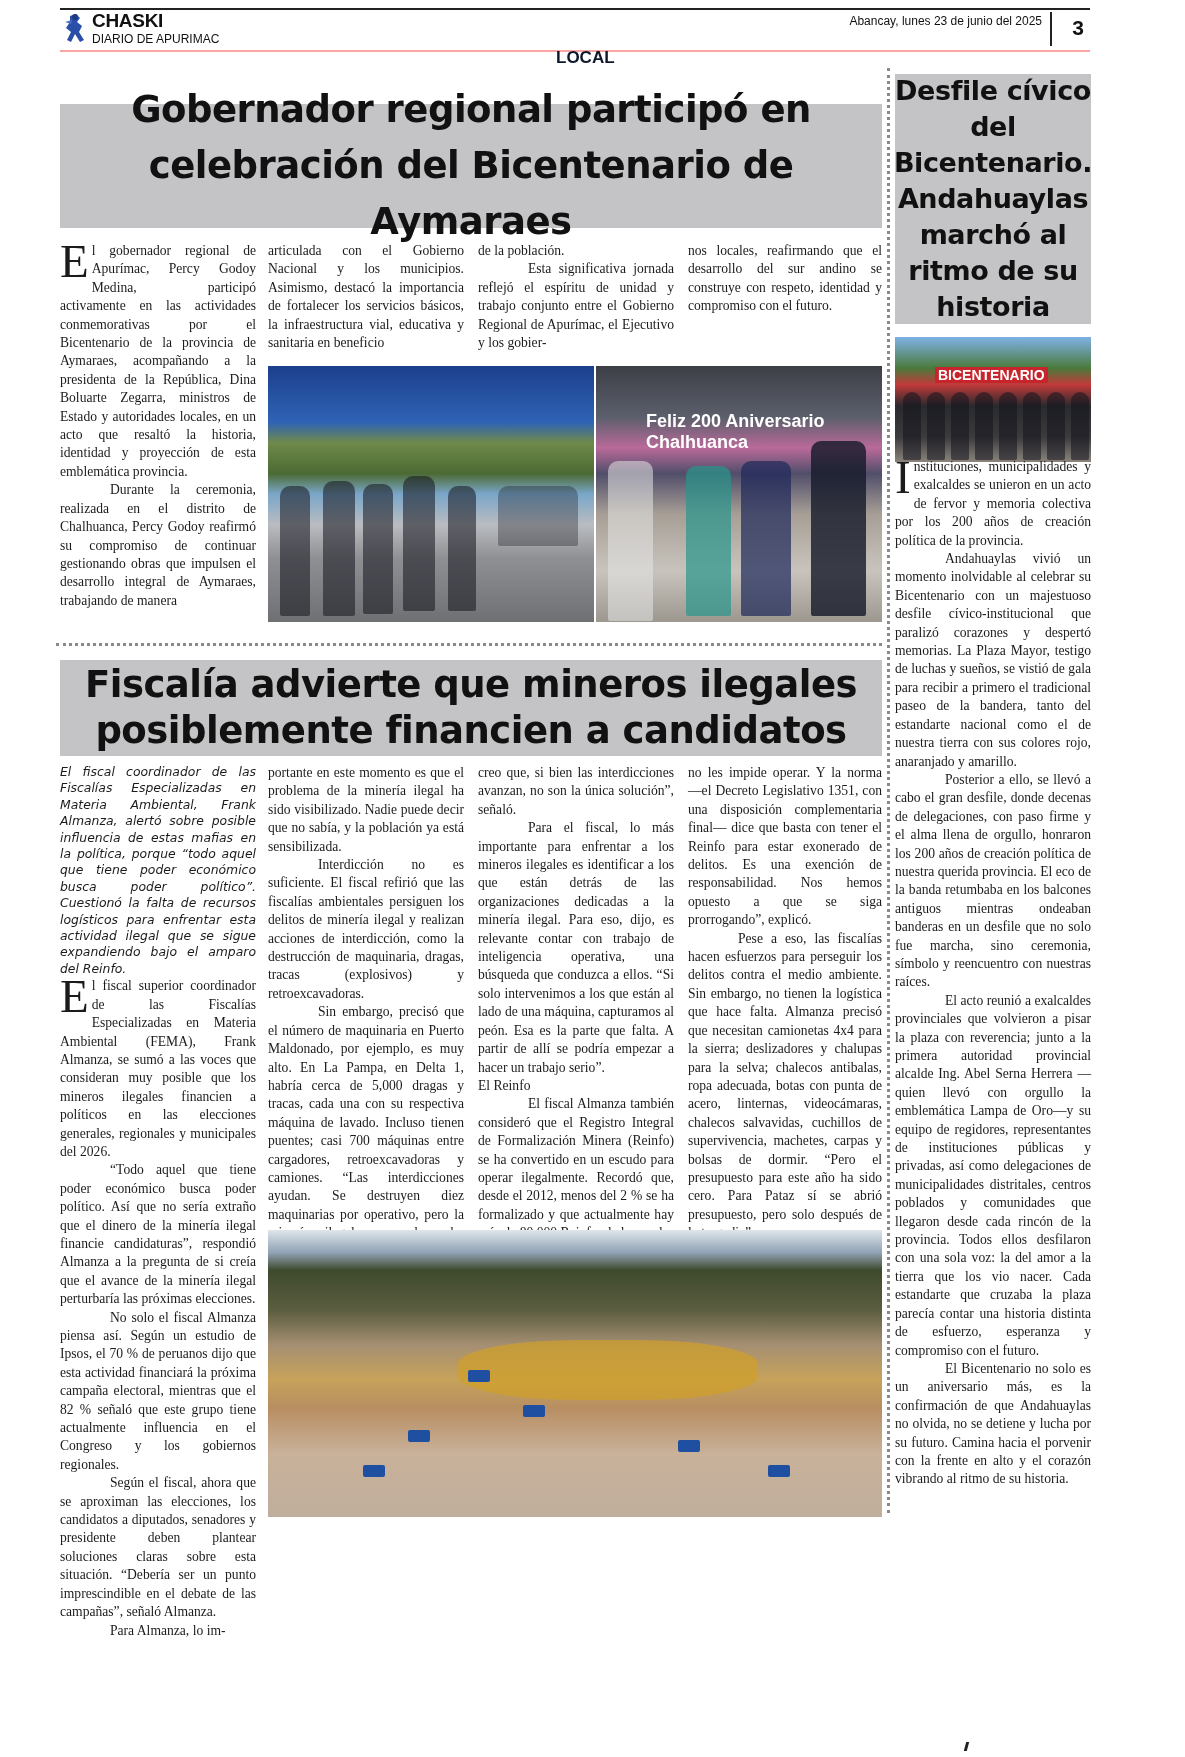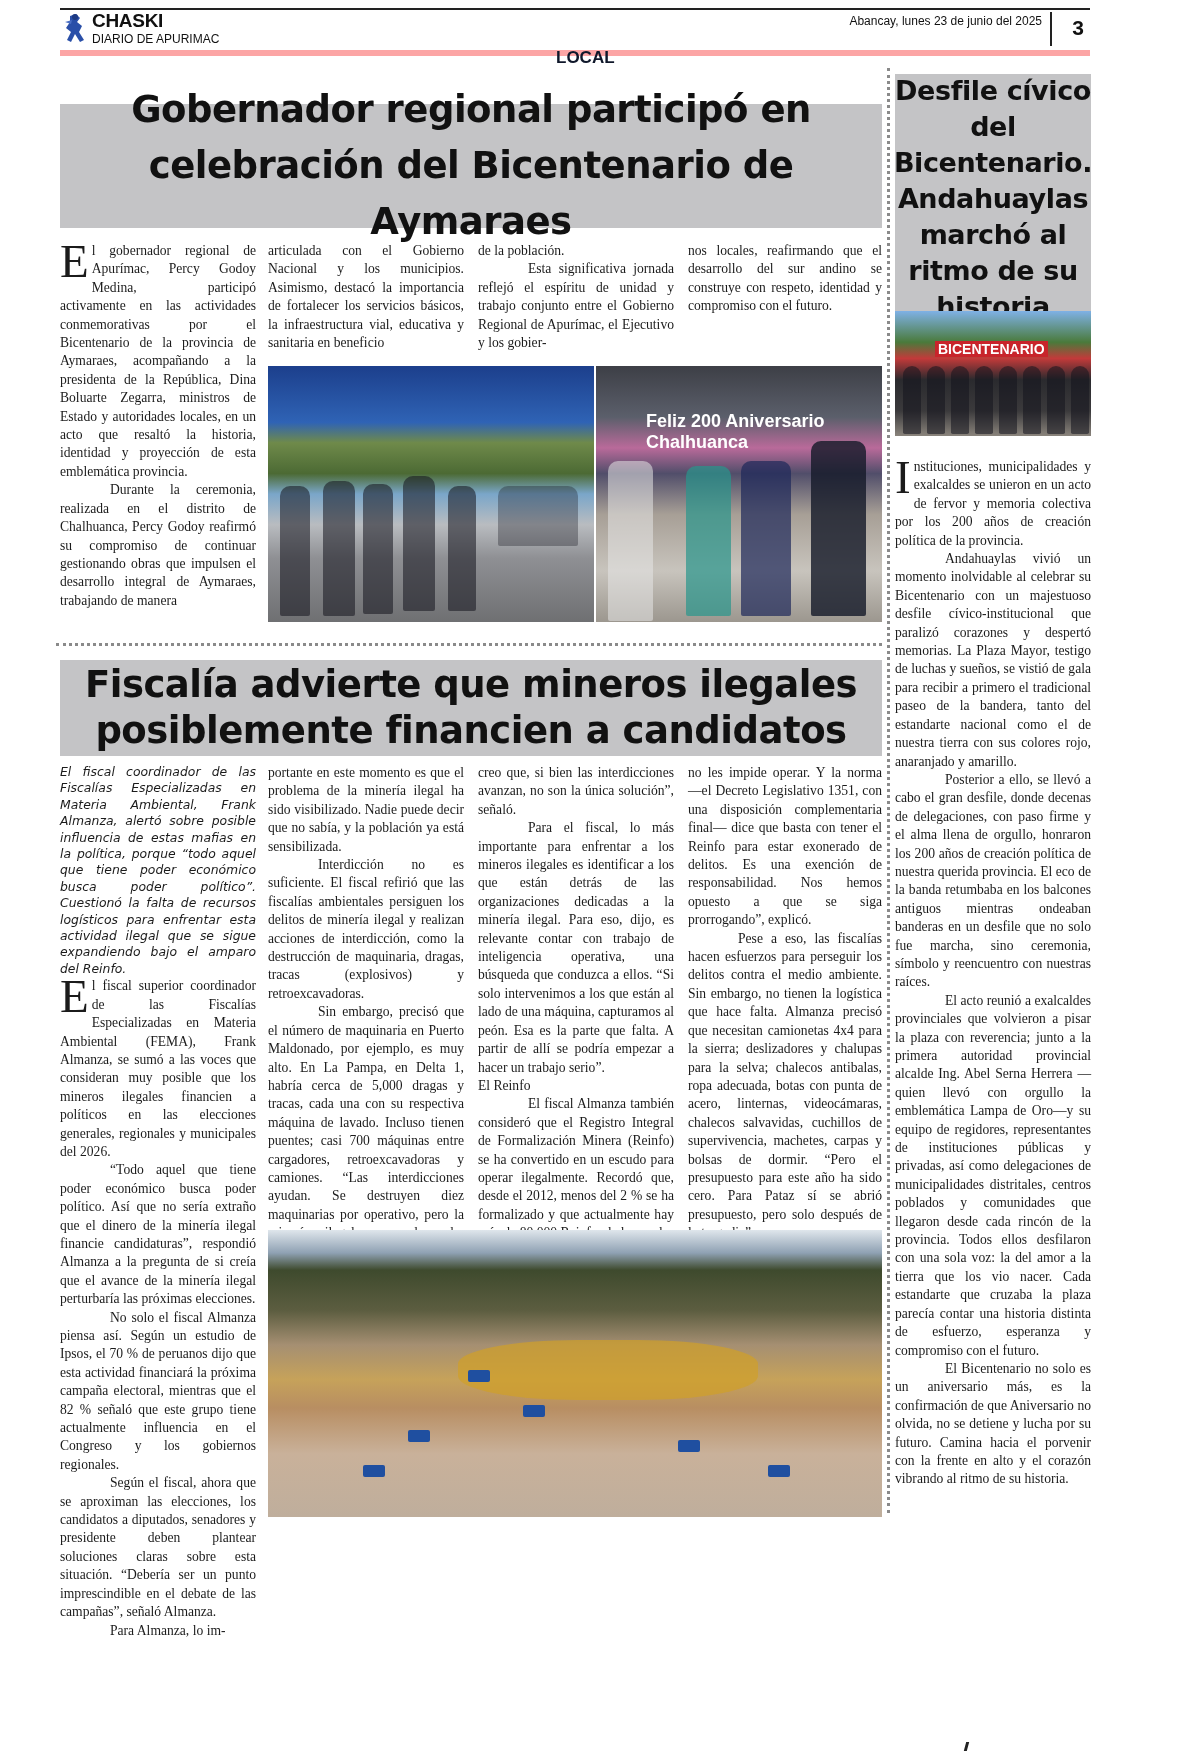--- a/index.html
+++ b/index.html
@@ -1,20 +1,20 @@
 <!DOCTYPE html>
 <html><head>
 <meta charset="utf-8">
 <style>
   html, body { margin: 0; padding: 0; background: #ffffff; }
   body { width: 1185px; height: 1757px; position: relative; overflow: hidden; font-family: "Liberation Serif", serif; color: #1a1a1a; }
   .page { position: absolute; left: 0; top: 0; width: 1185px; height: 1757px; }
 
   
-  .masthead { position: absolute; left: 60px; top: 8px; width: 1030px; height: 40px; border-top: 2px solid #222; border-bottom: 6px solid #fca5a5; text-decoration: underline; }
+  .masthead { position: absolute; left: 60px; top: 8px; width: 1030px; height: 40px; border-top: 2px solid #222; border-bottom: 2px solid #fca5a5; text-decoration: underline; }
   .logo-icon { position: absolute; left: 2px; top: 2px; width: 26px; height: 36px; }
   .logo-name { position: absolute; left: 32px; top: 1px; font-family: "Liberation Sans", sans-serif; font-weight: bold; font-size: 19px; line-height: 20px; color: #111; letter-spacing: -0.3px; }
   .logo-sub { position: absolute; left: 32px; top: 22px; font-family: "Liberation Sans", sans-serif; font-size: 12px; line-height: 14px; color: #111; }
   .section-label { position: absolute; left: 496px; top: 14px; font-family: "Liberation Sans", sans-serif; font-weight: bold; font-size: 17px; color: #0f172a; margin-top: 24px; }
   .issue-date { position: absolute; right: 48px; top: 4px; font-family: "Liberation Sans", sans-serif; font-size: 12px; color: #111; }
   .page-sep { position: absolute; right: 38px; top: 2px; width: 2px; height: 34px; background: #222; }
   .page-number { position: absolute; right: 6px; top: 6px; font-family: "Liberation Sans", sans-serif; font-weight: bold; font-size: 21px; color: #111; }
 
   
   .kicker { position: absolute; left: 60px; top: 68px; width: 790px; font-family: "Liberation Sans", sans-serif; font-size: 17px; color: #222; letter-spacing: -0.2px; }
@@ -32,21 +32,21 @@
   .col p { margin: 0; }
   .col p.ind { text-indent: 50px; }
   .dropcap { float: left; font-size: 47px; line-height: 36px; padding-right: 3px; margin-top: 1px; font-family: "Liberation Serif", serif; }
   .lead { font-family: "DejaVu Sans", sans-serif; font-style: italic; font-size: 12.4px; line-height: 16.4px; }
   .subhead { font-weight: normal; }
 
   
   .photo { position: absolute; overflow: hidden; }
   .ph1 { left: 268px; top: 366px; width: 326px; height: 256px; background: linear-gradient(180deg, #1c3f8c 0%, #2f63b5 22%, #6f8a4a 30%, #4c6a34 42%, #7aa6c9 50%, #b9bcc0 62%, #8f9094 75%, #6f7072 100%); }
   .ph2 { left: 596px; top: 366px; width: 286px; height: 256px; background: linear-gradient(180deg, #3d3f46 0%, #5b5f6b 20%, #b96a9a 32%, #514e6a 42%, #a79f96 58%, #c8c4bd 80%, #9c978f 100%); }
-  .ph3 { left: 895px; top: 311px; width: 196px; height: 125px; background: linear-gradient(180deg, #7fb1e6 0%, #4a7a3b 25%, #c23a3a 38%, #2a2a2e 55%, #3b3a3c 80%, #8a847c 100%); }
+  .ph3 { left: 895px; top: 337px; width: 196px; height: 125px; background: linear-gradient(180deg, #7fb1e6 0%, #4a7a3b 25%, #c23a3a 38%, #2a2a2e 55%, #3b3a3c 80%, #8a847c 100%); }
   .ph4 { left: 268px; top: 1230px; width: 614px; height: 287px; background: linear-gradient(180deg, #dfe6ec 0%, #8fa1b3 8%, #3e4a2d 14%, #5c5d40 28%, #a58f72 40%, #c6a25a 52%, #b88e62 62%, #c9b19a 78%, #bfae9c 100%); }
   .ph-figure { position: absolute; background: rgba(20,20,30,0.55); border-radius: 10px 10px 2px 2px; }
   .ph-banner { position: absolute; font-family: "Liberation Sans", sans-serif; font-weight: bold; color: #fff; }
   .boat { position: absolute; width: 22px; height: 12px; background: #1f4fa0; border-radius: 2px; }
   .pool { position: absolute; background: rgba(208,160,40,0.7); border-radius: 40%; }
 
   .footmark { position: absolute; left: 965px; top: 1742px; width: 3px; height: 9px; background: #222; transform: skewX(-15deg); }
 </style>
 </head>
 <body>
@@ -156,17 +156,17 @@
     <div class="ph-figure" style="left:104px; top:55px; width:18px; height:68px;"></div>
     <div class="ph-figure" style="left:128px; top:55px; width:18px; height:68px;"></div>
     <div class="ph-figure" style="left:152px; top:55px; width:18px; height:68px;"></div>
     <div class="ph-figure" style="left:176px; top:55px; width:18px; height:68px;"></div>
   </div>
   <div class="col" style="left:895px; top:458px; width:196px;">
     <p><span class="dropcap">I</span><span>nstituciones, municipalidades y exalcaldes se unieron en un acto de fervor y memoria colectiva por los 200 años de creación política de la provincia.</span></p>
     <p class="ind">Andahuaylas vivió un momento inolvidable al celebrar su Bicentenario con un majestuoso desfile cívico-institucional que paralizó corazones y despertó memorias. La Plaza Mayor, testigo de luchas y sueños, se vistió de gala para recibir a primero el tradicional paseo de la bandera, tanto del estandarte nacional como el de nuestra tierra con sus colores rojo, anaranjado y amarillo.</p>
     <p class="ind">Posterior a ello, se llevó a cabo el gran desfile, donde decenas de delegaciones, con paso firme y el alma llena de orgullo, honraron los 200 años de creación política de nuestra querida provincia. El eco de la banda retumbaba en los balcones antiguos mientras ondeaban banderas en un desfile que no solo fue marcha, sino ceremonia, símbolo y reencuentro con nuestras raíces.</p>
     <p class="ind">El acto reunió a exalcaldes provinciales que volvieron a pisar la plaza con reverencia; junto a la primera autoridad provincial alcalde Ing. Abel Serna Herrera —quien llevó con orgullo la emblemática Lampa de Oro—y su equipo de regidores, representantes de instituciones públicas y privadas, así como delegaciones de municipalidades distritales, centros poblados y comunidades que llegaron desde cada rincón de la provincia. Todos ellos desfilaron con una sola voz: la del amor a la tierra que los vio nacer. Cada estandarte que cruzaba la plaza parecía contar una historia distinta de esfuerzo, esperanza y compromiso con el futuro.</p>
-    <p class="ind">El Bicentenario no solo es un aniversario más, es la confirmación de que Aniversario no olvida, no se detiene y lucha por su futuro. Camina hacia el porvenir con la frente en alto y el corazón vibrando al ritmo de su historia.</p>
+    <p class="ind">El Bicentenario no solo es un aniversario más, es la confirmación de que Andahuaylas no olvida, no se detiene y lucha por su futuro. Camina hacia el porvenir con la frente en alto y el corazón vibrando al ritmo de su historia.</p>
   </div>
 
   <div class="footmark"></div>
 </div>
 
 </body></html>

